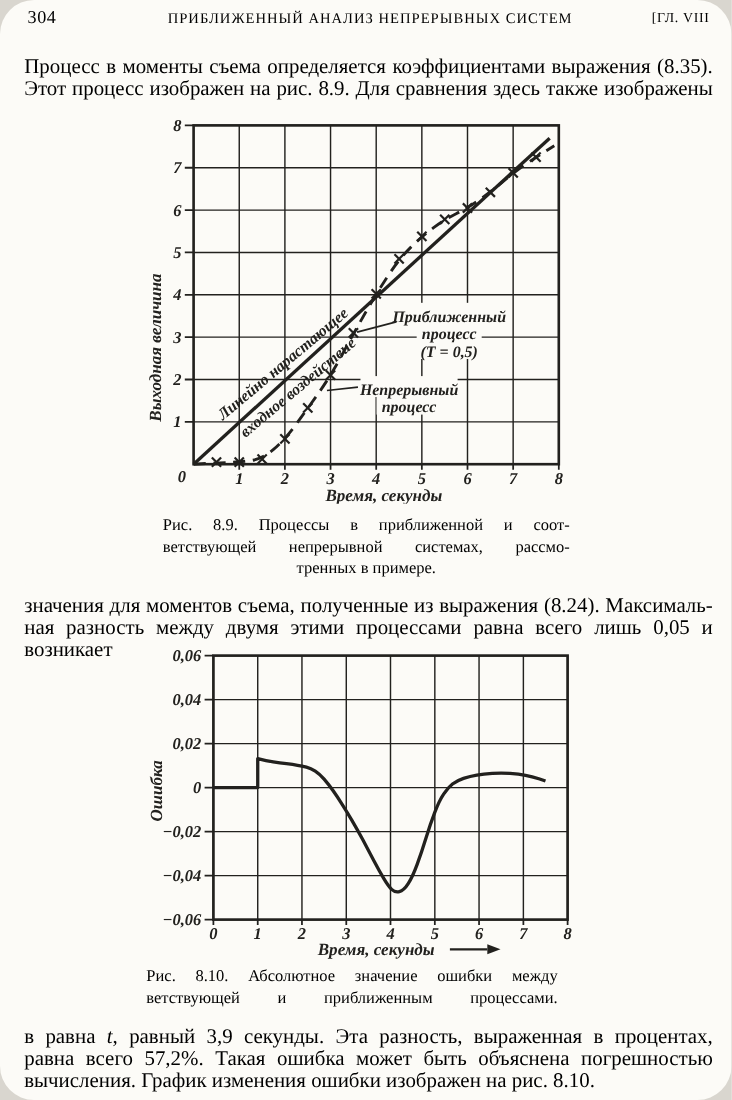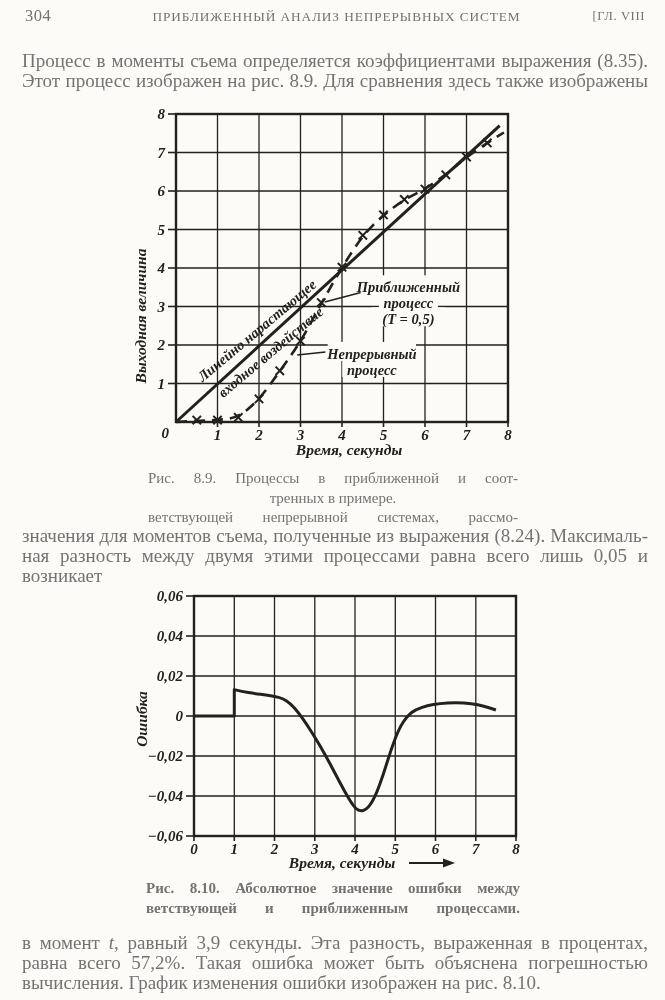--- a/index.html
+++ b/index.html
@@ -1,28 +1,28 @@
 <!DOCTYPE html>
 <html><head>
 <meta charset="utf-8">
 <style>
   html,body{margin:0;padding:0;background:#d9d6cf;}
-  .page{position:relative;width:665px;height:1000px;background:#fcfbf7;color:#737373;
-        font-family:"Liberation Serif","DejaVu Serif",serif;overflow:hidden;}
+  .page{position:relative;width:665px;height:1000px;background:#fcfbf7;color:#000000;
+        font-family:"Liberation Serif","DejaVu Serif",serif;overflow:hidden;border-radius:31px;}
   .hdr-num{position:absolute;left:25px;top:6px;font-size:16.5px;letter-spacing:.5px;}
   .hdr-title{position:absolute;left:80px;right:72px;top:9px;text-align:center;
              font-size:13.3px;letter-spacing:.9px;}
   .hdr-ch{position:absolute;right:20px;top:9px;font-size:12.6px;letter-spacing:.6px;}
   .para{position:absolute;left:22px;width:626px;font-size:19px;line-height:19.8px;}
-  #p1{top:51px;} #p2{top:526px;} #p3{top:933px;}
+  #p1{top:51px;} #p2{top:541px;} #p3{top:933px;}
   .tline{text-align:justify;text-align-last:justify;}
   .tline.left-last{text-align-last:left;}
   .cap{position:absolute;font-size:15px;line-height:19.5px;}
   #cap89{left:148px;width:370px;top:469px;}
-  #cap810{left:146px;width:374px;top:879px;font-weight:bold;}
+  #cap810{left:133px;width:374px;top:879px;}
   .cline{text-align:justify;text-align-last:justify;}
   .cline.center{text-align:center;text-align-last:center;}
   #chart1{position:absolute;left:128px;top:106px;}
   #chart2{position:absolute;left:128px;top:588px;}
   svg .tick{font:bold italic 15px "Liberation Serif","DejaVu Serif",serif;fill:#22211e;}
   svg .axlbl{font:bold italic 15.5px "Liberation Serif","DejaVu Serif",serif;fill:#22211e;}
   svg .ann{font:bold italic 14.5px "Liberation Serif","DejaVu Serif",serif;fill:#22211e;}
 </style>
 </head>
 <body>
@@ -154,22 +154,22 @@
         </g>
       </g>
       <g transform="rotate(-90 18 210)">
         <text class="axlbl" x="18" y="210" text-anchor="middle">Выходная величина</text>
       </g>
       <text class="axlbl" x="221" y="349" text-anchor="middle">Время, секунды</text>
     </svg>
 
   <div class="cap" id="cap89">
     <div class="cline">Рис. 8.9. Процессы в приближенной и соот-</div>
+    <div class="cline">ветствующей непрерывной системах, рассмо-</div>
     <div class="cline center">тренных в примере.</div>
-    <div class="cline">ветствующей непрерывной системах, рассмо-</div>
   </div>
 
   <div class="para" id="p2">
     <div class="tline">значения для моментов съема, полученные из выражения (8.24). Максималь-</div>
     <div class="tline">ная разность между двумя этими процессами равна всего лишь 0,05 и возникает</div>
   </div>
 
   <svg id="chart2" width="400" height="290">
       <g>
         <line x1="66.0" y1="8.0" x2="66.0" y2="248.0" stroke="#22211e" stroke-width="1.3"></line>
@@ -234,18 +234,18 @@
         <polygon points="315,270.5 327,275 315,279.5" fill="#22211e"></polygon>
       </g>
     </svg>
 
   <div class="cap" id="cap810">
     <div class="cline">Рис. 8.10. Абсолютное значение ошибки между</div>
     <div class="cline">ветствующей и приближенным процессами.</div>
   </div>
 
   <div class="para" id="p3">
-    <div class="tline"><span>в момент </span><i>t</i><span>, равный 3,9 секунды. Эта разность, выраженная в процентах,</span></div>
+    <div class="tline"><span>в равна </span><i>t</i><span>, равный 3,9 секунды. Эта разность, выраженная в процентах,</span></div>
     <div class="tline">равна всего 57,2%. Такая ошибка может быть объяснена погрешностью</div>
     <div class="tline left-last">вычисления. График изменения ошибки изображен на рис. 8.10.</div>
   </div>
 
 </div>
 
 </body></html>

